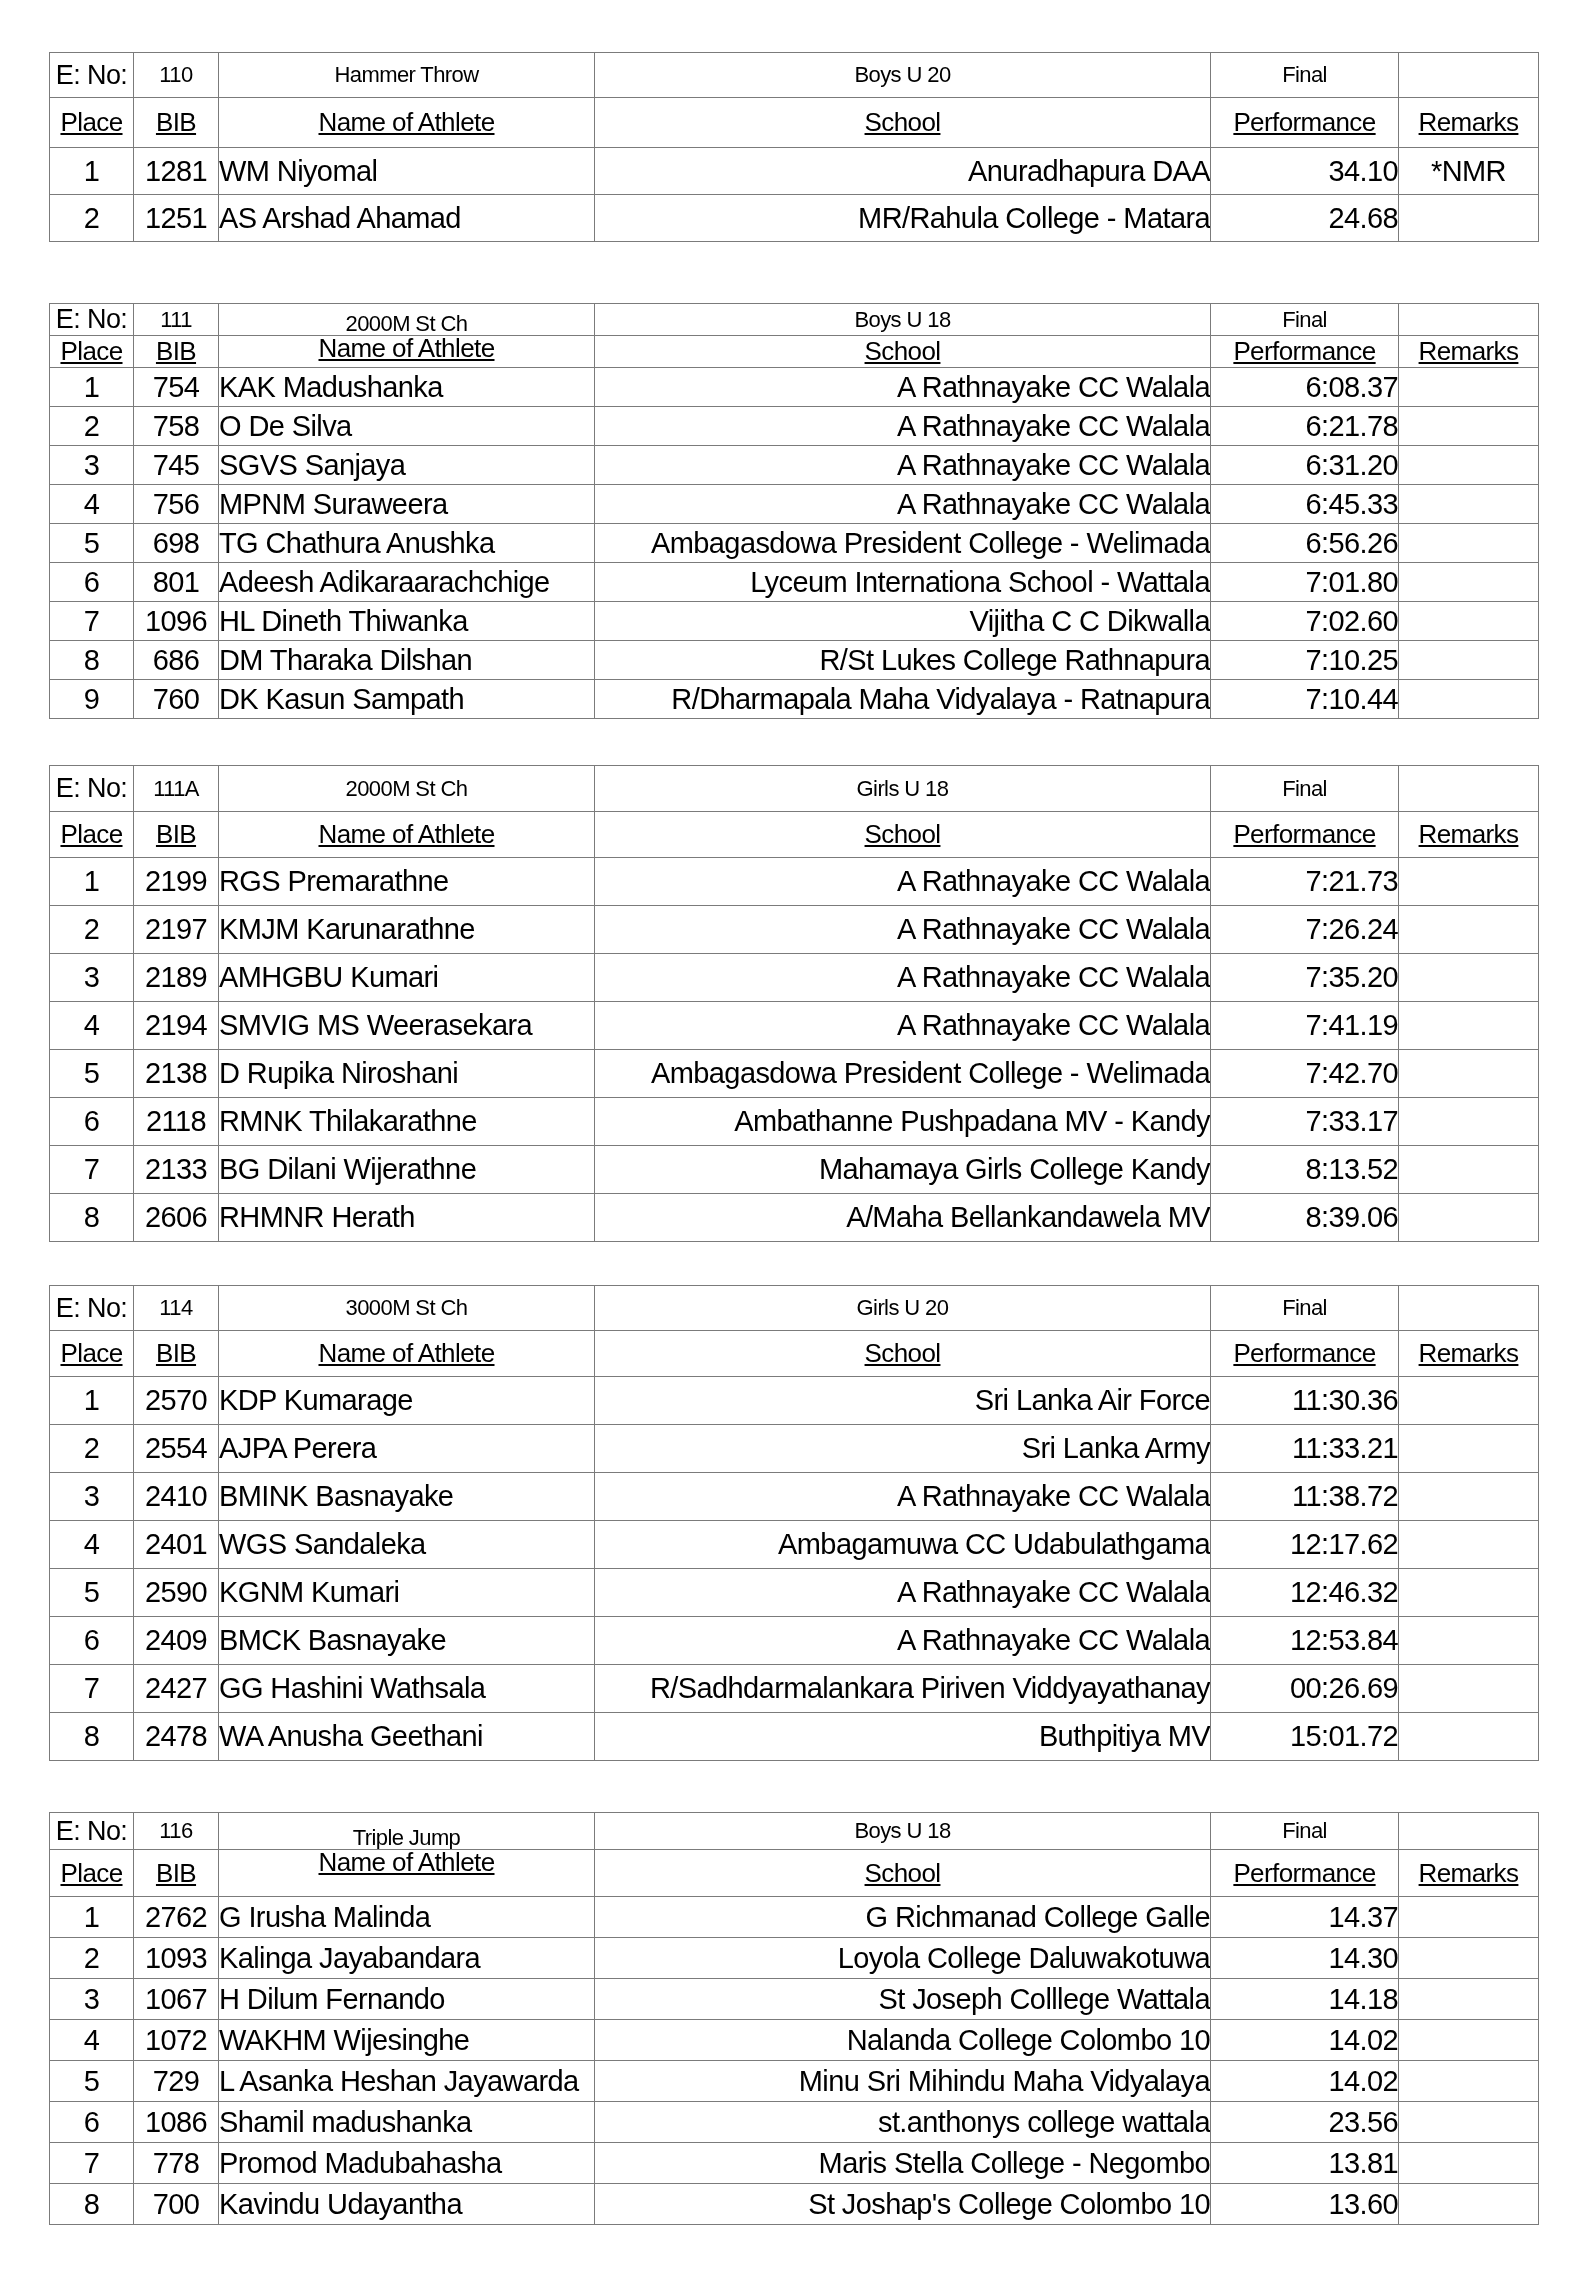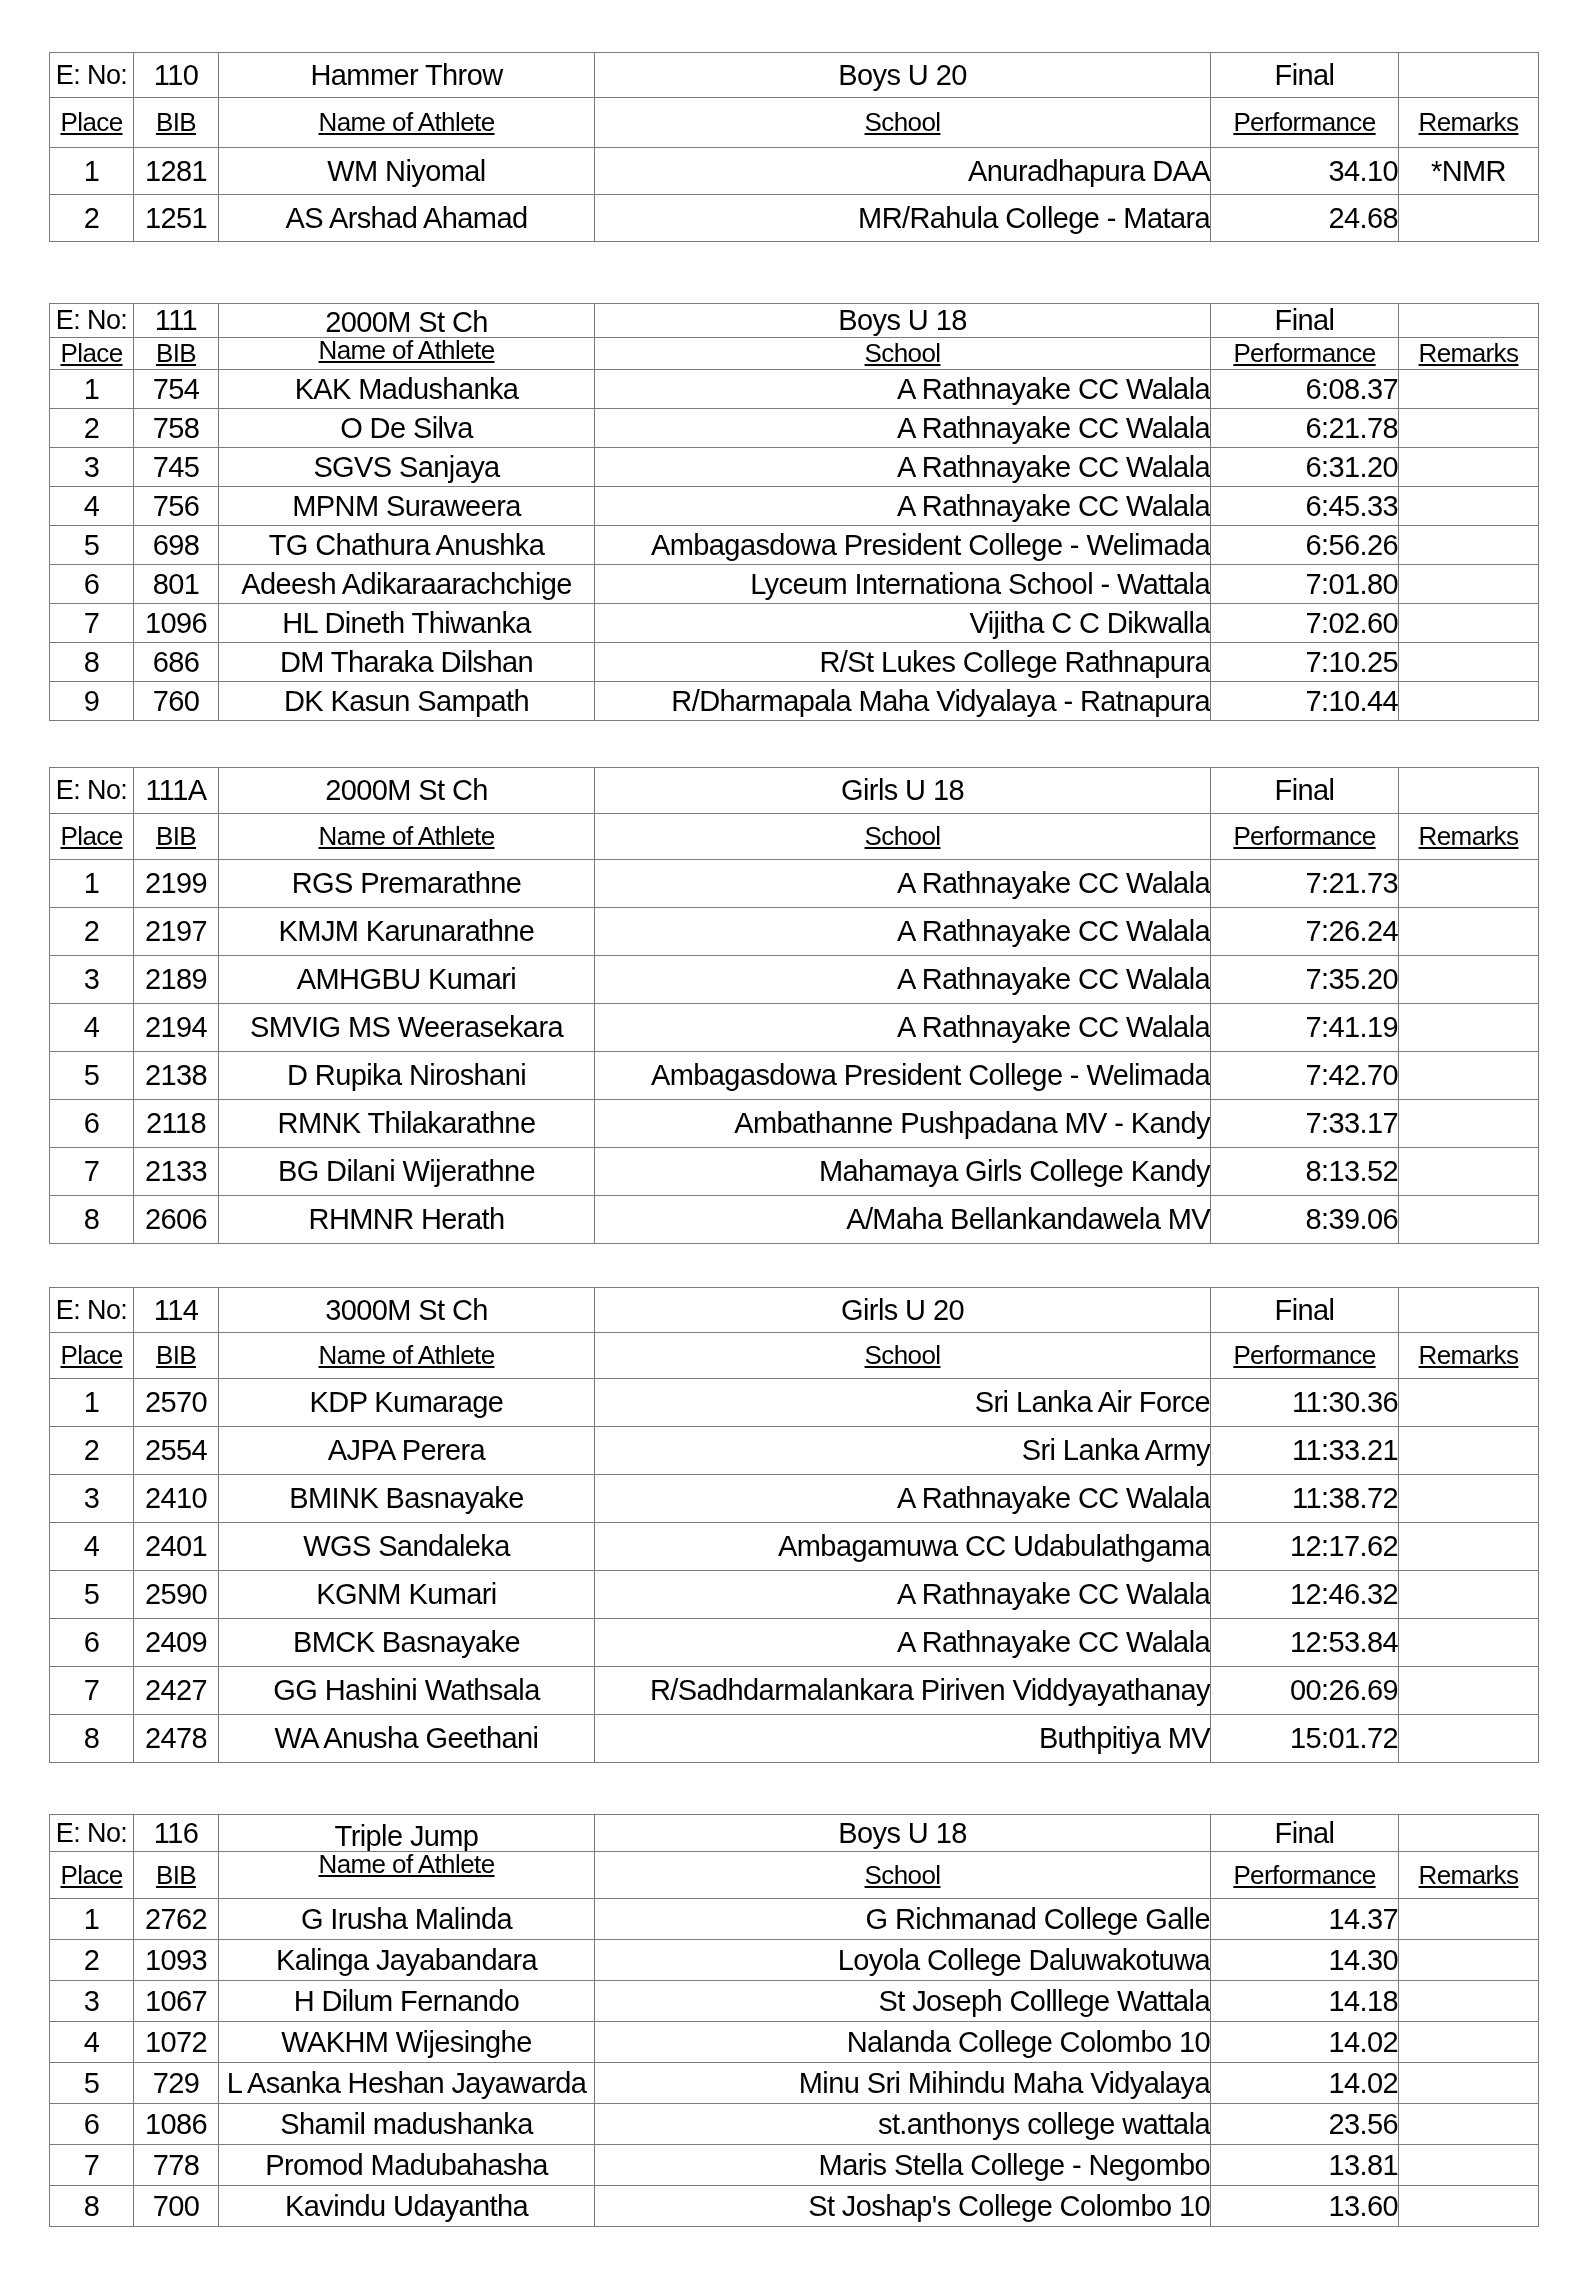--- a/index.html
+++ b/index.html
@@ -33,28 +33,28 @@
   .t0 { --ev: 45px; --hd: 50px; --row: 47px; margin-bottom: 61px; }
   .t1 { --ev: 32px; --hd: 32px; --row: 39px; margin-bottom: 46px; }
   .t2 { --ev: 46px; --hd: 46px; --row: 48px; margin-bottom: 43px; }
   .t3 { --ev: 45px; --hd: 46px; --row: 48px; margin-bottom: 51px; }
   .t4 { --ev: 37px; --hd: 47px; --row: 41px; margin-bottom: 0; }
 
   tr.event-row  { height: var(--ev); }
   tr.header-row { height: var(--hd); text-decoration: underline; }
   tr.data-row   { height: var(--row); }
 
-  tr.event-row td { font-size: 29px; text-align: center; }
+  tr.event-row td { font-size: 22px; text-align: center; }
   tr.event-row td.cell-event-no-label { font-size: 27px; }
   tr.header-row td { font-size: 26px; text-align: center; }
   tr.data-row td { font-size: 29px; }
 
   td.cell-place   { text-align: center; }
   td.cell-bib     { text-align: center; }
-  td.cell-name    { text-align: center;  padding-left: 7.2px; }
+  td.cell-name    { text-align: left;  padding-left: 7.2px; }
   td.cell-school  { text-align: right;  padding-left: 7.2px; }
   td.cell-perf    { text-align: right; padding-right: 10px; }
   td.cell-remarks { text-align: center; }
 
   
   .compact tr.event-row td.cell-event-name { vertical-align: bottom; line-height: 0.95; }
   .compact tr.header-row td.head-name      { vertical-align: top;    line-height: 0.95; }
 </style>
 </head>
 <body>

